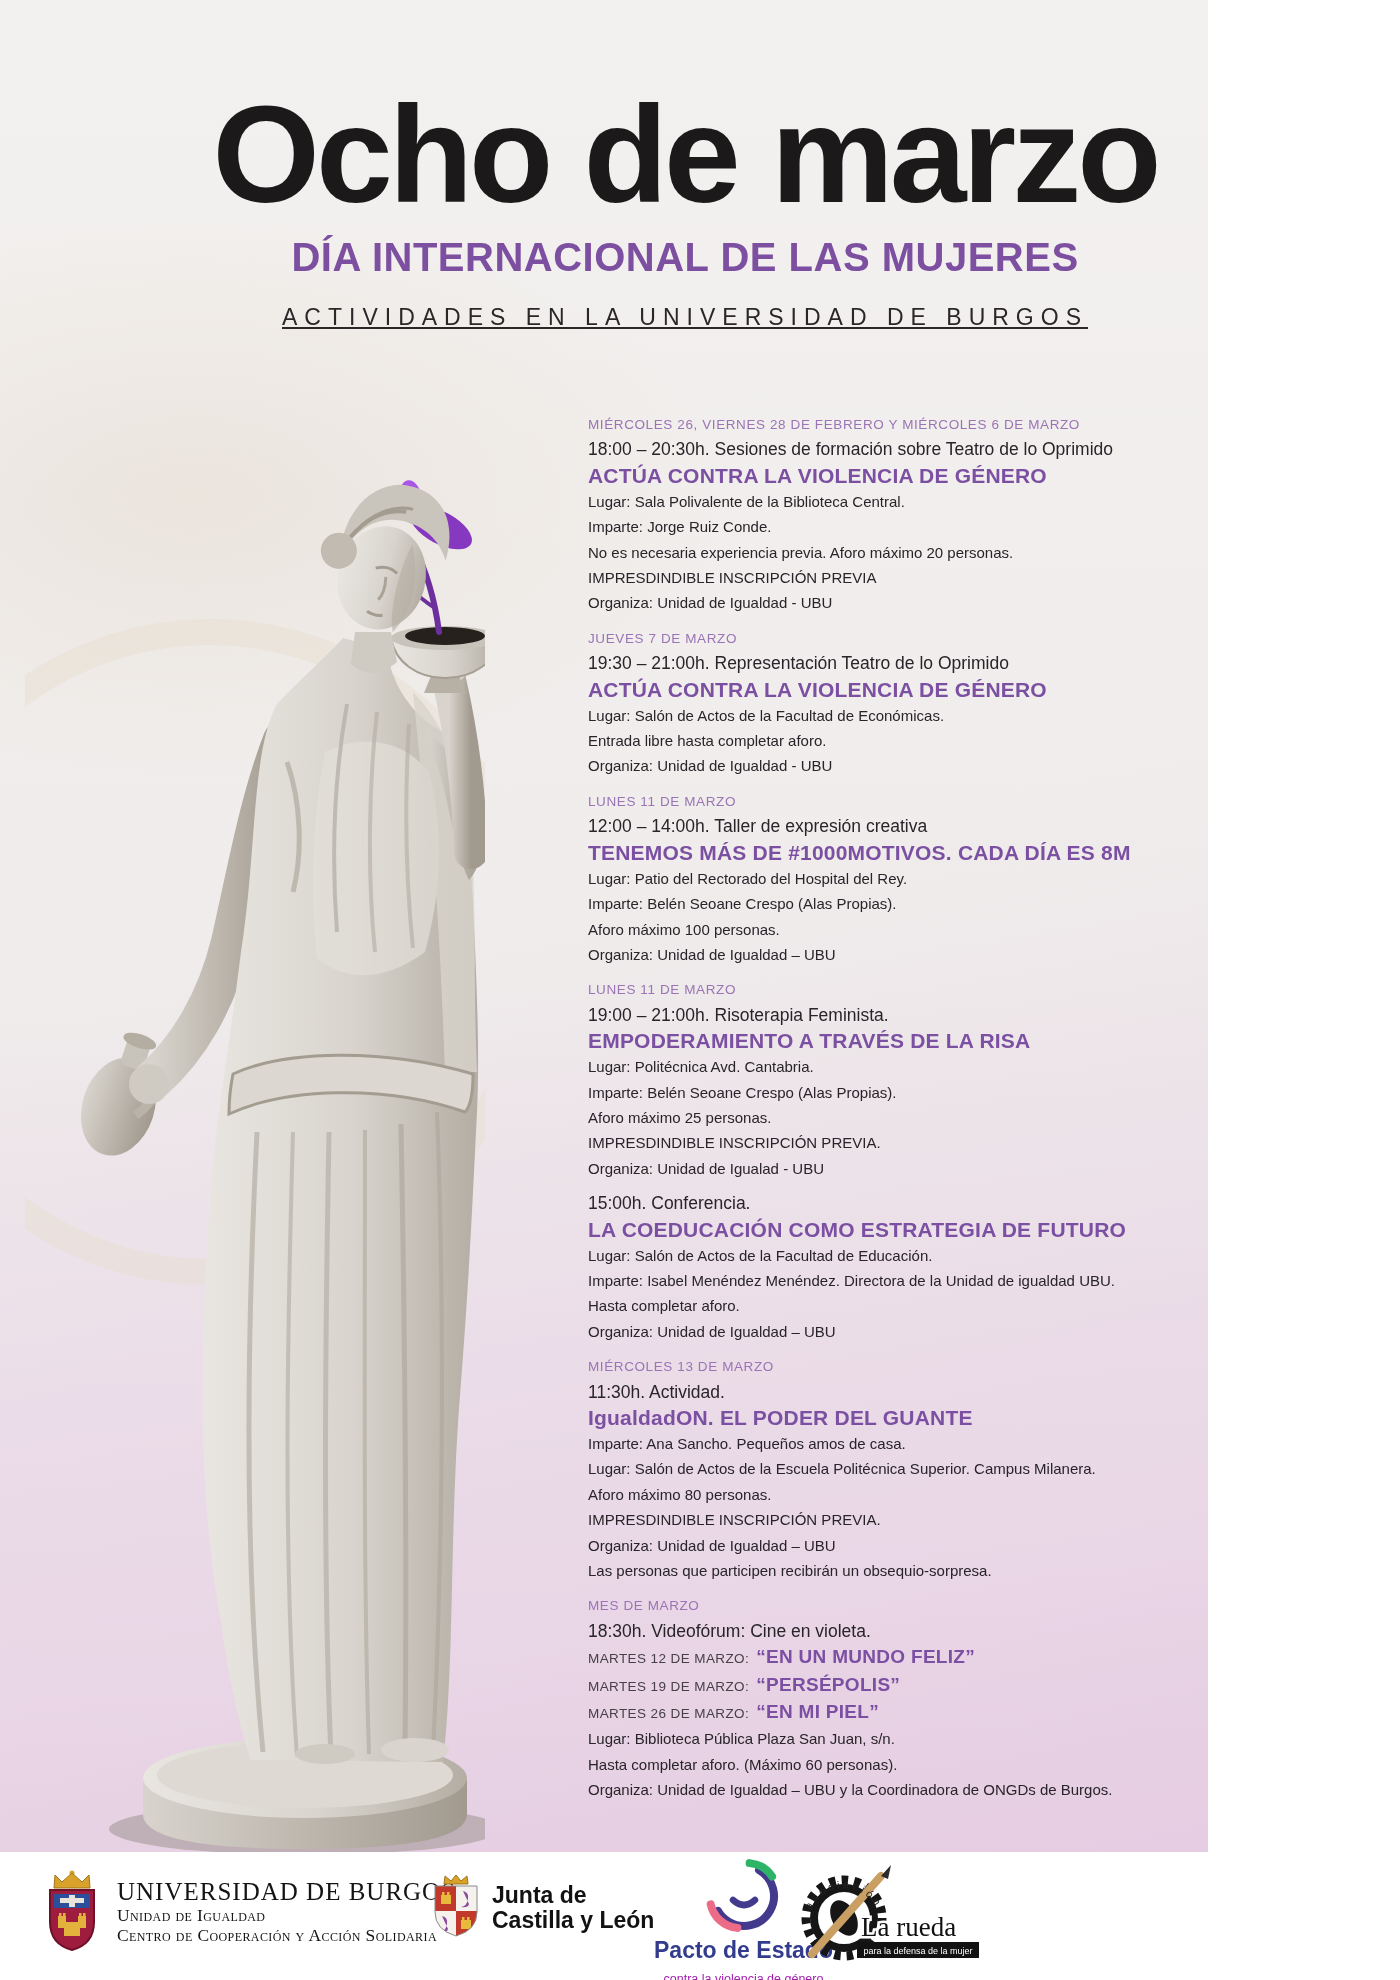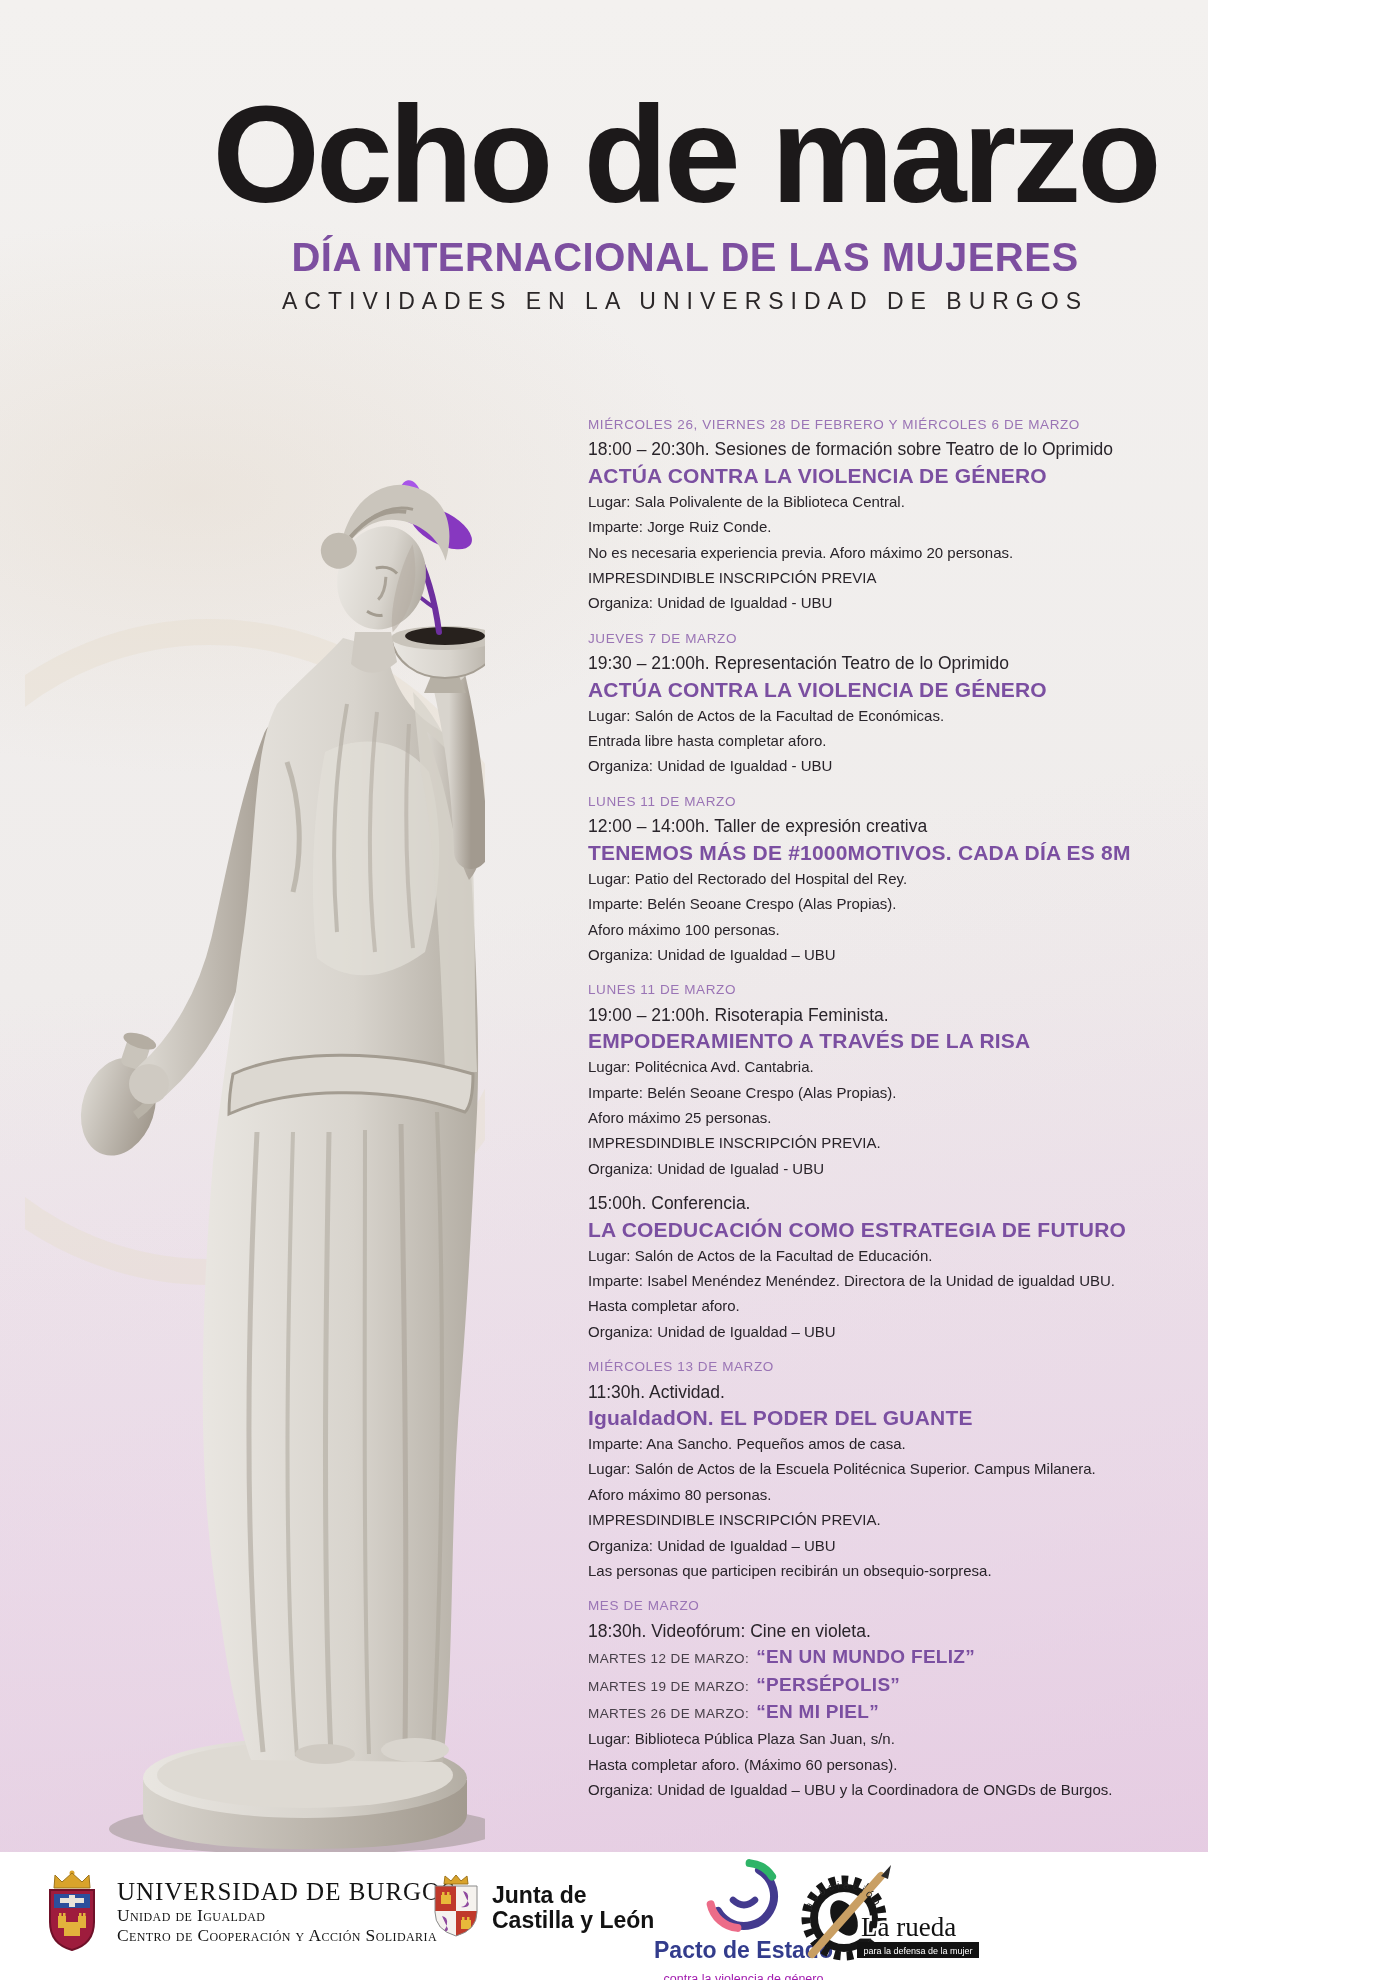--- a/index.html
+++ b/index.html
@@ -10,21 +10,21 @@
     background:
       radial-gradient(ellipse 820px 430px at 16% 25%, rgba(219,203,181,0.28), rgba(219,203,181,0) 65%),
       linear-gradient(168deg, rgba(244,242,240,0) 45%, rgba(230,206,227,0.5) 78%, rgba(228,198,224,0.8) 100%),
       linear-gradient(#f3f1ef, #efeceb 50%, #ecdfea 80%, #e7d6e5 100%);
   }
 
   
   .header { position:absolute; left:0; top:84px; width:1370px; text-align:center; }
   .title { font-size:138px; font-weight:bold; color:#1c191a; letter-spacing:-4px; line-height:1.02; }
   .subtitle { margin-top:10px; font-size:40px; font-weight:bold; color:#7d4fa0; letter-spacing:0.5px;text-align:center; }
-  .tagline { margin-top:8px; font-size:23px; color:#2b2728; letter-spacing:7px; }
+  .tagline { margin-top:24px; font-size:23px; color:#2b2728; letter-spacing:7px;text-decoration:underline; }
 
   
   .statue { position:absolute; left:25px; top:332px; }
 
   
   .events { position:absolute; left:588px; top:412px; width:800px; color:#29242a; }
   .event { margin-bottom:10px; }
   .e-date { font-size:13.5px; line-height:25.4px; color:#9a74b5; letter-spacing:0.6px; }
   .e-time { font-size:17.5px; line-height:25.4px; }
   .e-title { font-size:21px; line-height:26px; font-weight:bold; color:#7b4fa1; letter-spacing:0.2px; }

